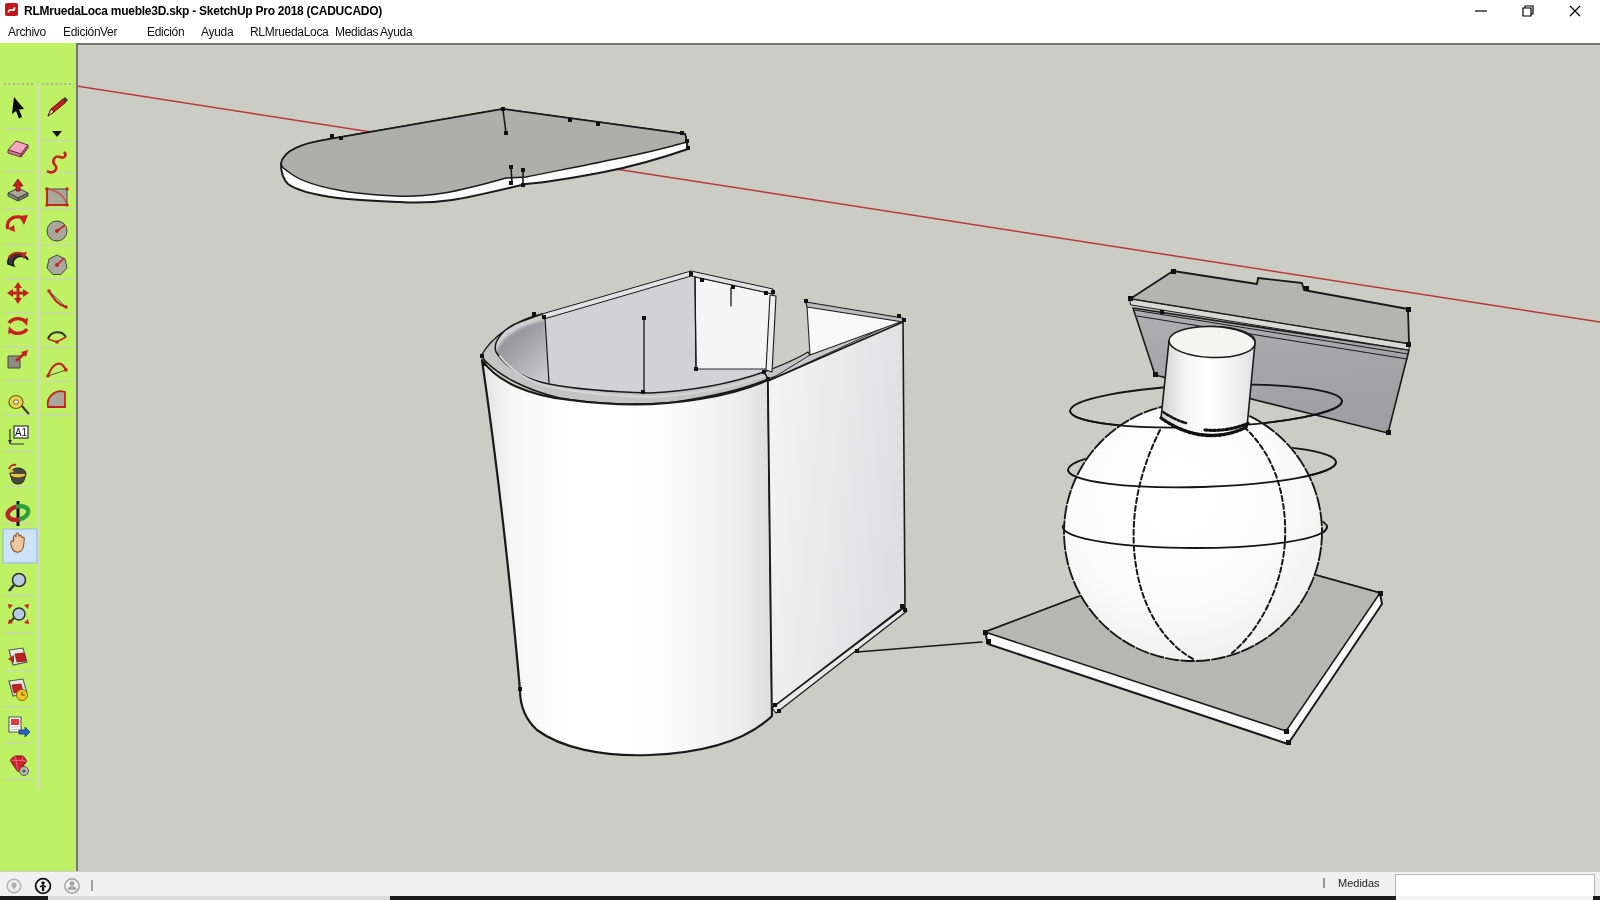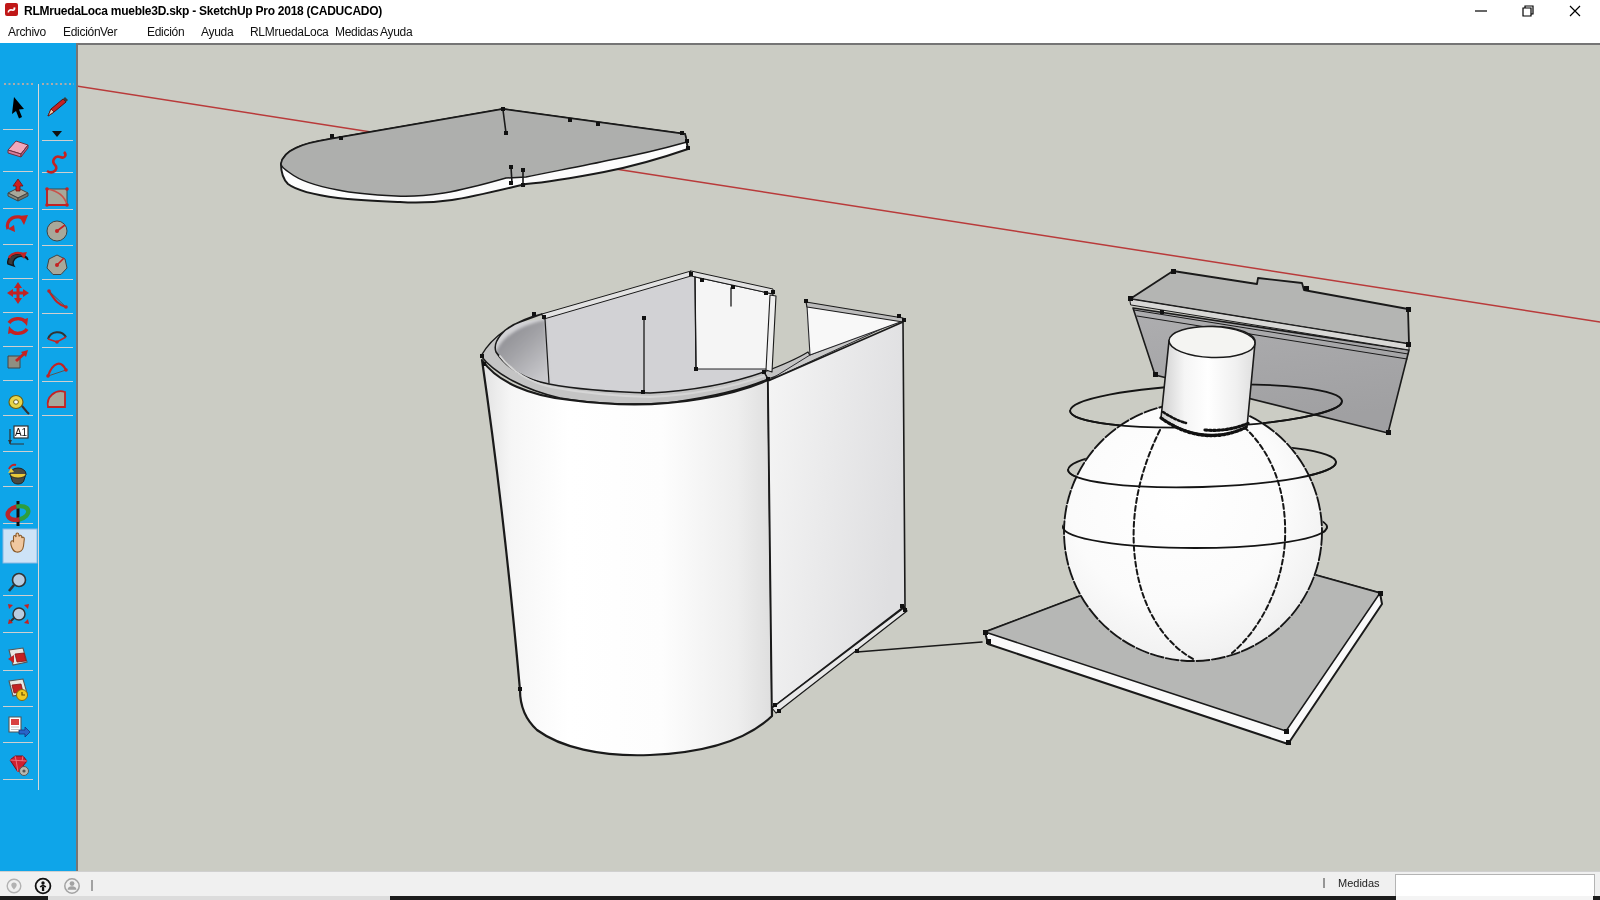--- a/index.html
+++ b/index.html
@@ -7,21 +7,21 @@
   #app{position:relative;width:1600px;height:900px;background:#fff;}
   
   #titlebar{position:absolute;left:0;top:0;width:1600px;height:22px;background:#fff;}
   #title-text{position:absolute;left:24px;top:4px;font-size:12px;letter-spacing:-0.25px;color:#000;font-weight:bold;}
   #logo{position:absolute;left:5px;top:3px;width:14px;height:14px;}
   .winbtn{position:absolute;top:0;height:22px;width:46px;color:#000;}
   
   #menubar{position:absolute;left:0;top:22px;width:1600px;height:21px;background:#fff;font-size:12px;letter-spacing:-0.3px;color:#111;}
   #menubar span{position:absolute;top:3px;}
   
-  #toolbar{position:absolute;left:0;top:43px;width:76px;height:828px;background:#0ea5e9;}
+  #toolbar{position:absolute;left:0;top:43px;width:76px;height:828px;background:#bef264;}
   
   #canvas{position:absolute;left:76px;top:43px;width:1524px;height:828px;background:#cbccc4;border-left:2px solid #757575;border-top:2px solid #757575;box-sizing:border-box;}
   
   #statusbar{position:absolute;left:0;top:871px;width:1600px;height:25px;background:#f0f0f0;border-top:1px solid #d0d0d0;box-sizing:border-box;}
   #medidas{position:absolute;left:1338px;top:877px;font-size:11px;color:#222;}
   #medbox{position:absolute;left:1395px;top:874px;width:200px;height:26px;background:#fff;border:1px solid #b4b4b4;box-sizing:border-box;}
   #bottomstrip{position:absolute;left:0;top:896px;width:1600px;height:4px;background:#1c1c1c;}
   .bs{position:absolute;top:0;height:4px;}
 </style>
 </head>

